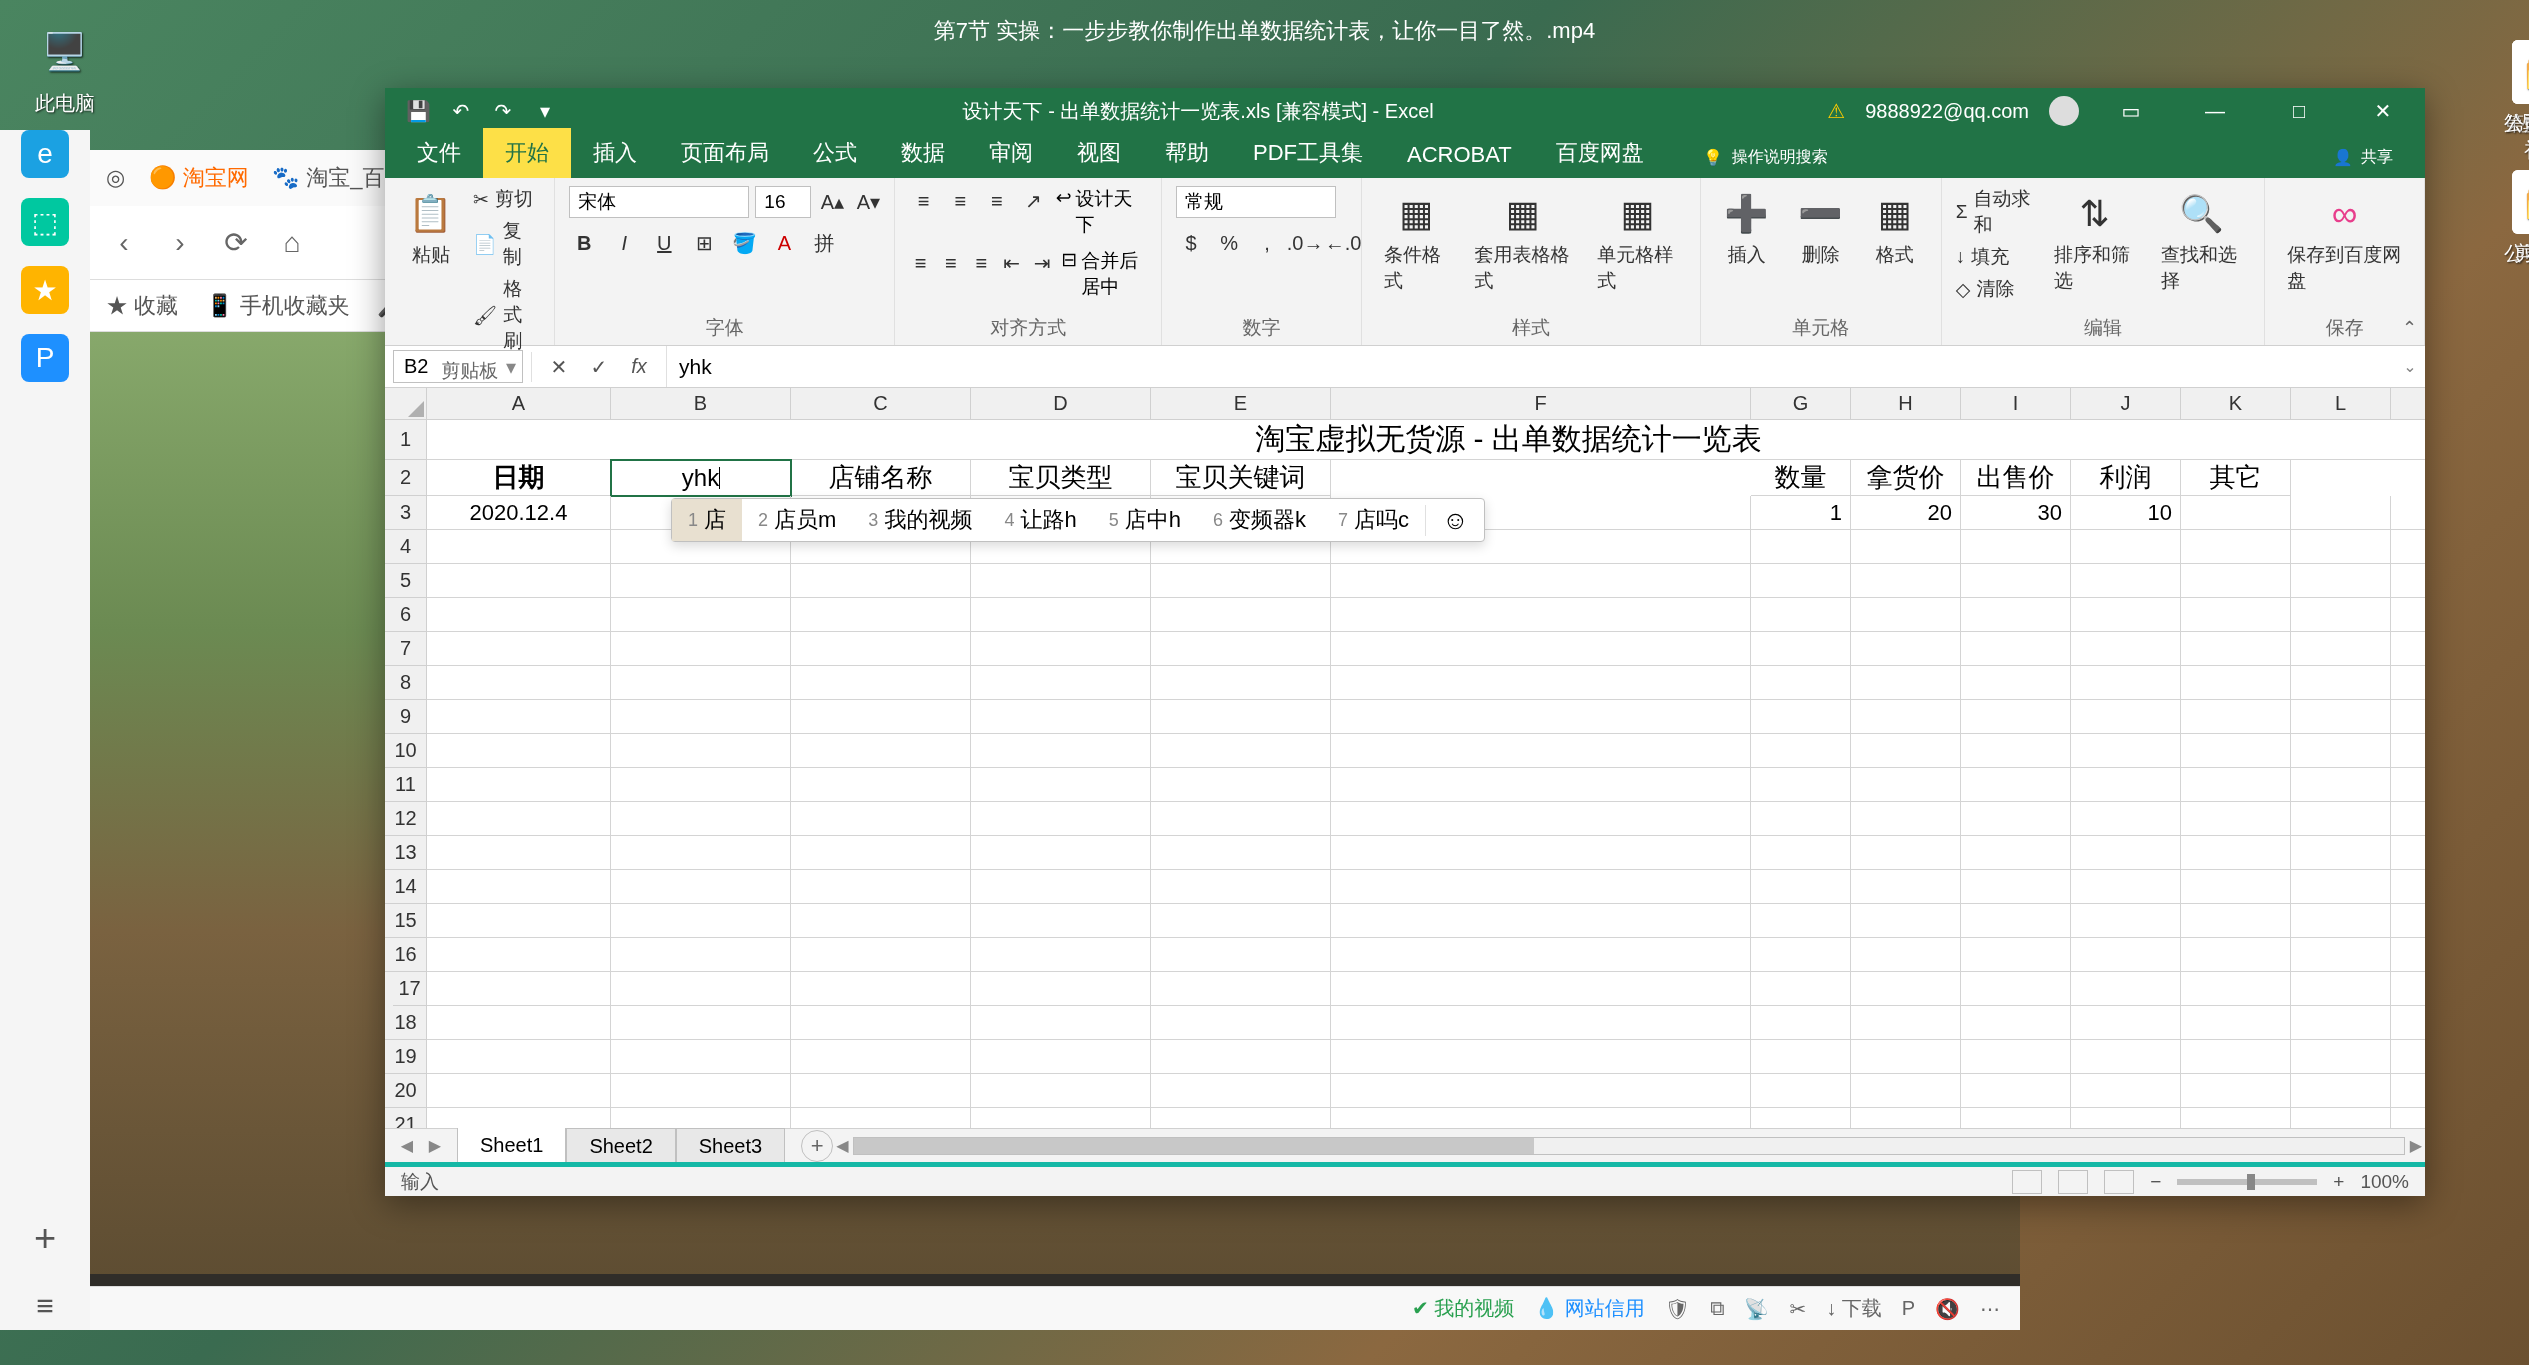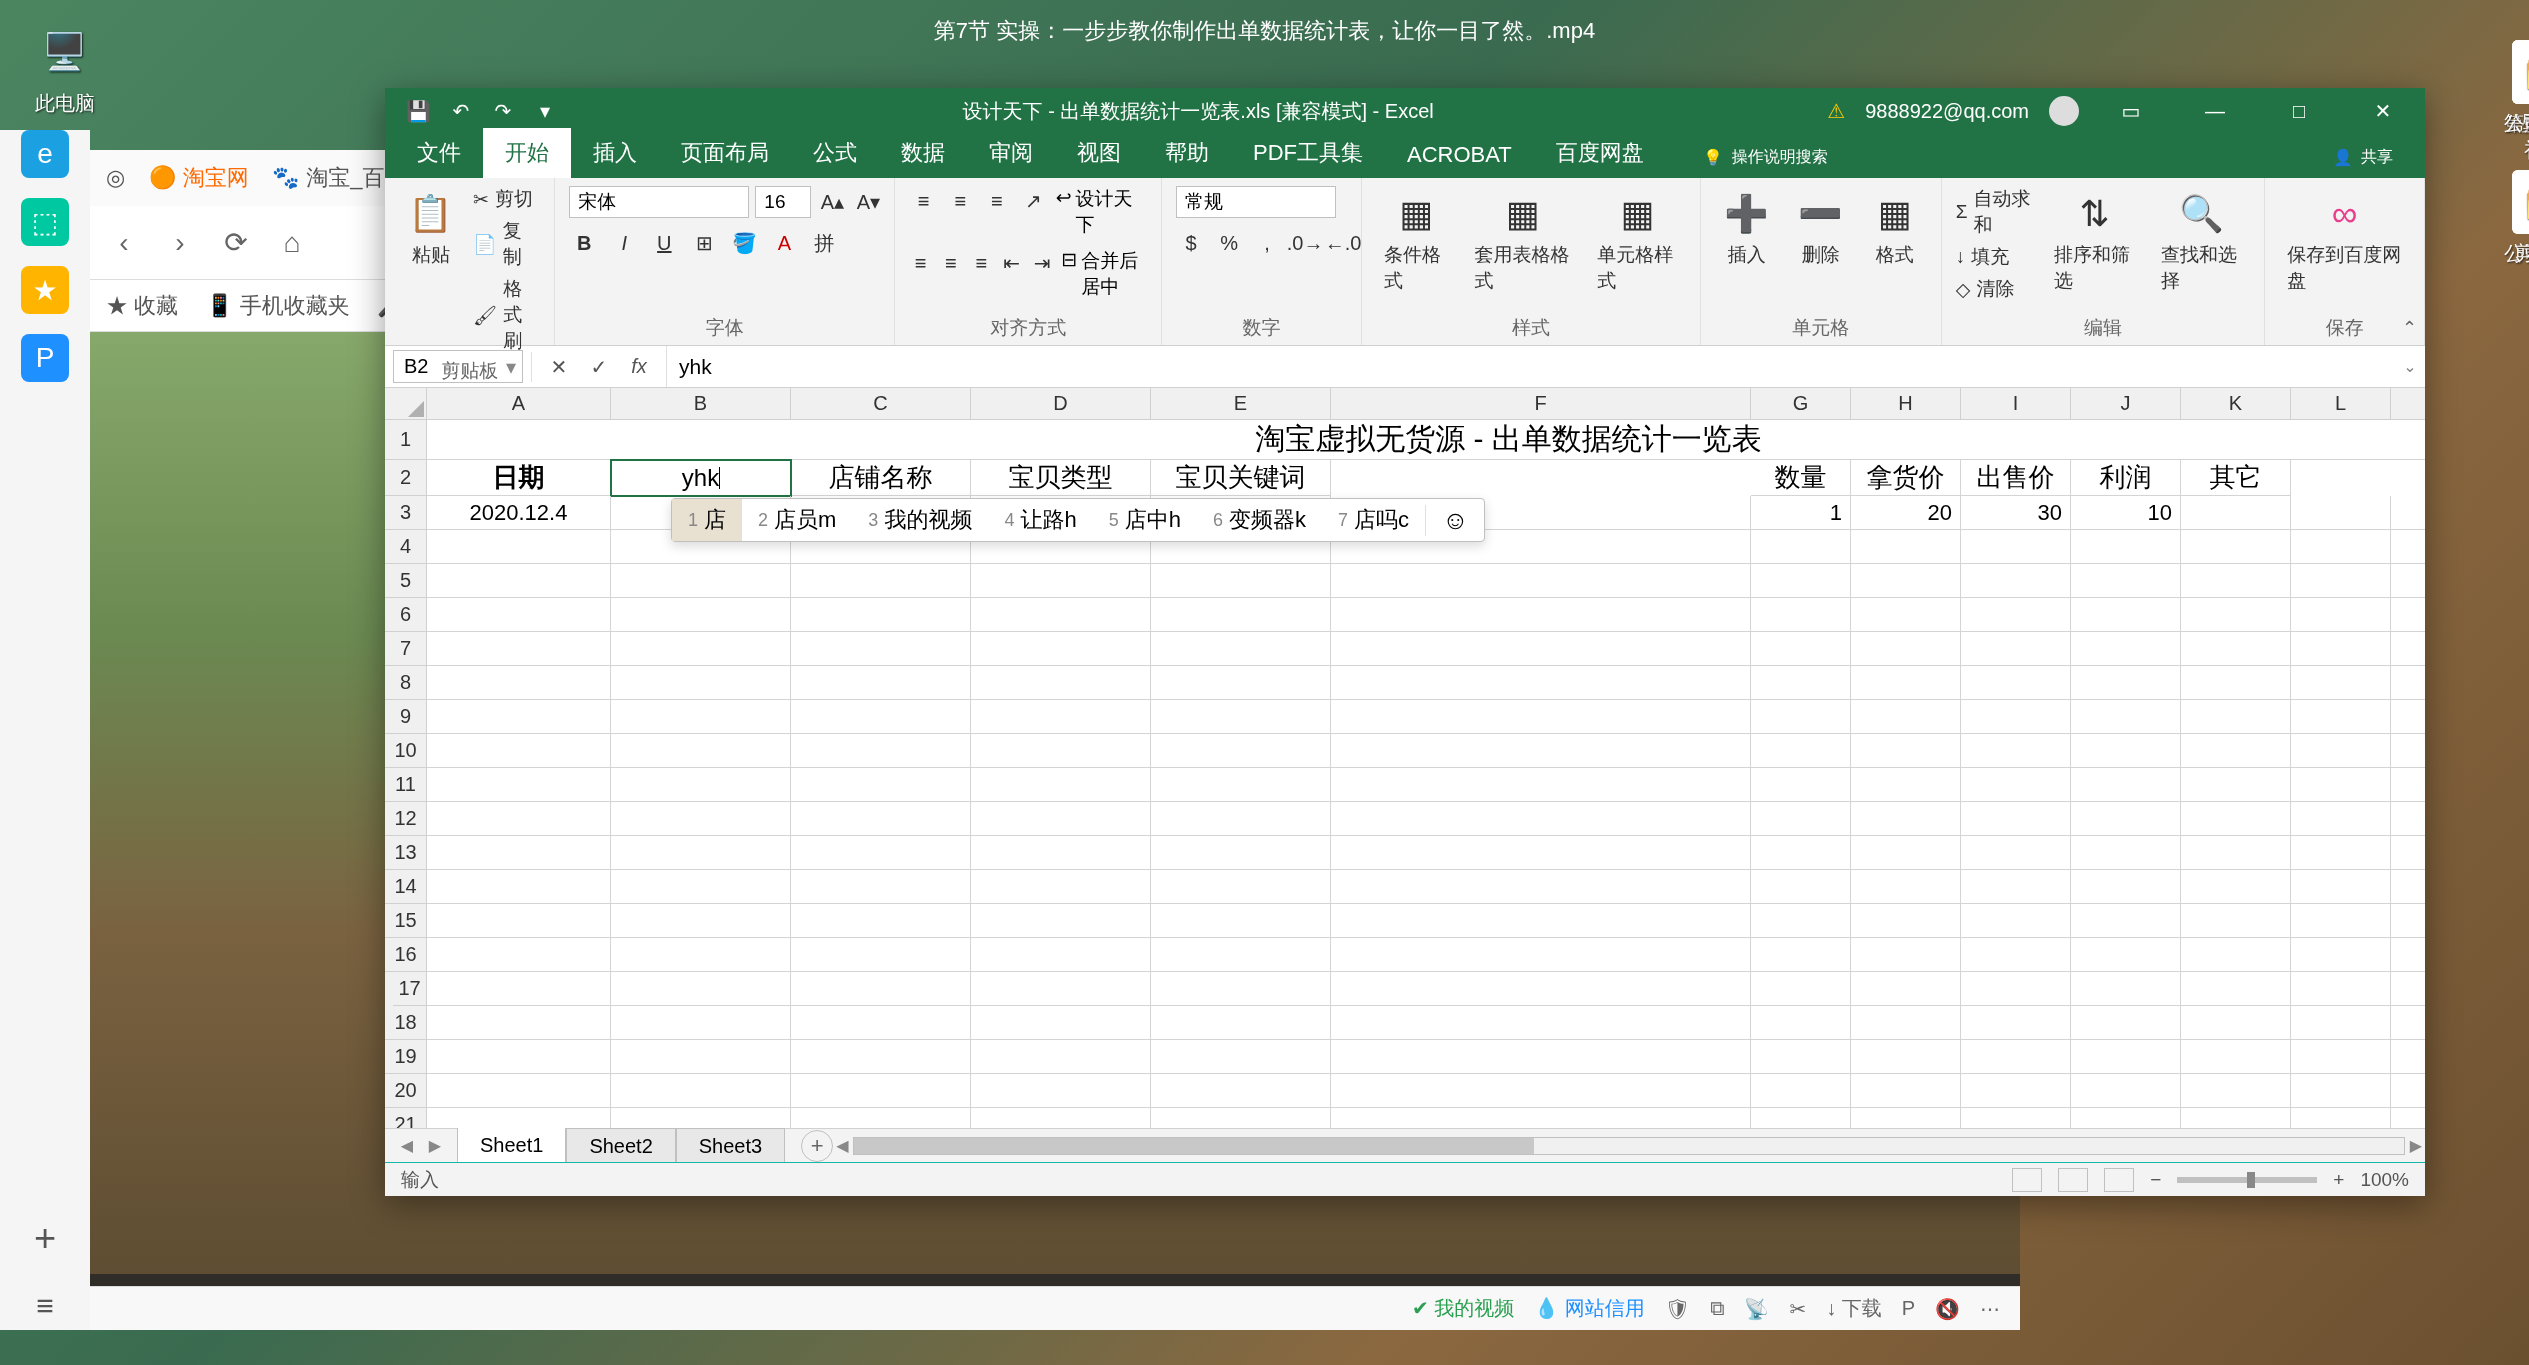--- a/index.html
+++ b/index.html
@@ -35,21 +35,21 @@
 .excel-title { height: 46px; background: #217346; display: flex; align-items: center; color: #fff; font-size: 20px; }
 .excel-title .qat { display: flex; align-items: center; gap: 14px; padding: 0 20px; }
 .excel-title .qat-btn { width: 28px; height: 28px; display: flex; align-items: center; justify-content: center; }
 .excel-title .title-text { flex: 1; text-align: center; }
 .excel-title .account { display: flex; align-items: center; gap: 20px; padding: 0 10px; }
 .excel-title .win-btn { width: 64px; height: 46px; display: flex; align-items: center; justify-content: center; font-size: 20px; }
 
 
 .ribbon-tabs { height: 44px; background: #217346; display: flex; align-items: flex-end; padding: 0 10px; }
 .ribbon-tab { padding: 10px 22px; color: #fff; font-size: 22px; cursor: pointer; }
-.ribbon-tab.active { background: #ffffff; color: #217346; }
+.ribbon-tab.active { background: #fde047; color: #217346; }
 .ribbon-tabs .tell-me { margin-left: 20px; display: flex; align-items: center; gap: 8px; color: #fff; padding: 10px 18px; }
 .ribbon-tabs .share { margin-left: auto; color: #fff; padding: 10px 22px; display: flex; align-items: center; gap: 8px; }
 
 
 .ribbon { height: 168px; background: #f3f3f3; border-bottom: 1px solid #d0d0d0; display: flex; position: relative; }
 .ribbon-group { border-right: 1px solid #e0e0e0; padding: 8px 14px 4px; display: flex; flex-direction: column; justify-content: space-between; }
 .ribbon-group .group-label { text-align: center; font-size: 19px; color: #666; margin-top: 4px; }
 .ribbon-group .group-content { flex: 1; display: flex; align-items: flex-start; gap: 10px; }
 .big-btn { display: flex; flex-direction: column; align-items: center; gap: 4px; font-size: 19px; color: #333; padding: 4px 8px; }
 .big-btn .ico { width: 48px; height: 48px; display: flex; align-items: center; justify-content: center; font-size: 36px; }
@@ -104,21 +104,21 @@
 .sheet-tabs-row { height: 34px; border-top: 1px solid #d0d0d0; display: flex; align-items: center; background: #f3f3f3; }
 .sheet-nav { display: flex; gap: 4px; padding: 0 10px; }
 .sheet-nav-btn { width: 24px; height: 24px; display: flex; align-items: center; justify-content: center; color: #888; }
 .sheet-tab { padding: 6px 22px; font-size: 20px; background: #e8e8e8; border: 1px solid #c0c0c0; border-bottom: none; }
 .sheet-tab.active { background: #fff; border-bottom: 2px solid #217346; }
 .sheet-add { width: 32px; height: 32px; display: flex; align-items: center; justify-content: center; border: 1px solid #c0c0c0; border-radius: 50%; margin-left: 16px; color: #666; font-size: 22px; }
 .hscroll { flex: 1; margin: 0 20px; height: 18px; background: #f0f0f0; border: 1px solid #c0c0c0; position: relative; }
 .hscroll .thumb { position: absolute; left: 0; top: 0; bottom: 0; width: 680px; background: #c8c8c8; }
 
 
-.excel-status { height: 34px; background: #f3f3f3; border-top: 1px solid #14b8a6; display: flex; align-items: center; padding: 0 16px; font-size: 19px; color: #555; }
+.excel-status { height: 34px; background: #f3f3f3; border-top: 5px solid #14b8a6; display: flex; align-items: center; padding: 0 16px; font-size: 19px; color: #555; }
 .excel-status .right { margin-left: auto; display: flex; align-items: center; gap: 16px; }
 .view-btn { width: 30px; height: 24px; border: 1px solid #c0c0c0; }
 
 
 .right-icons { position: absolute; right: 30px; top: 40px; display: flex; gap: 30px; }
 
 
 </style>
 </head>
 <body>

